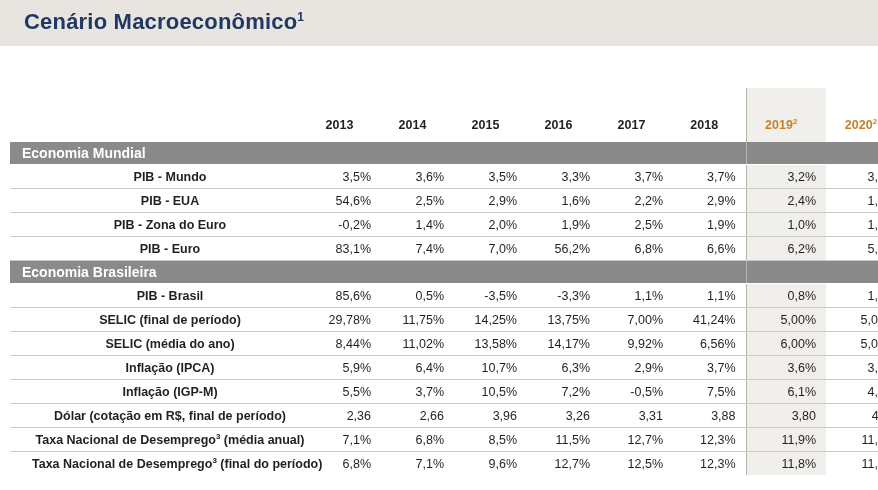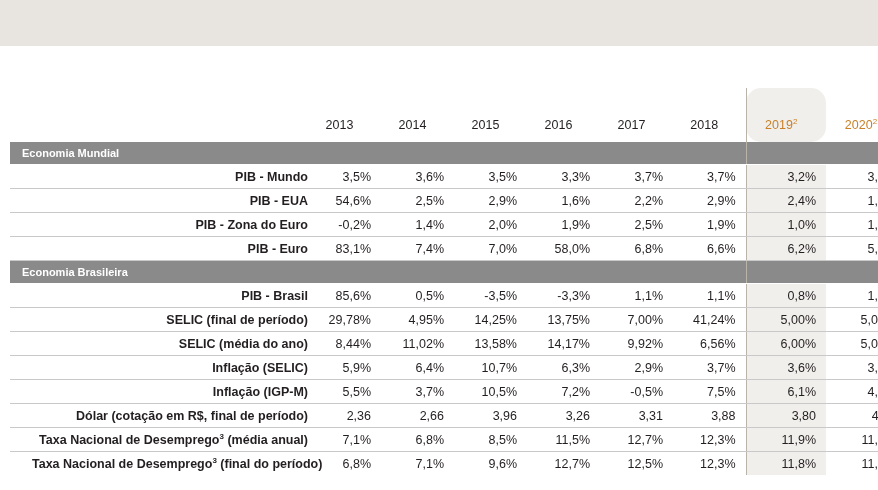--- a/index.html
+++ b/index.html
@@ -52,85 +52,87 @@
     table-layout: fixed;
     font-size: 12.5px;
     color: #231f20;
   }
   table.macro col.c-label { width: 298px; }
   table.macro col.c-yr    { width: 73px; }
   table.macro col.c-hl    { width: 80px; }
 
   thead th {
     font-size: 12.5px;
-    font-weight: normal;
+    font-weight: bold;
     color: #231f20;
     text-align: center;
     padding: 0 10px 10px 0;
     vertical-align: bottom;
     height: 44px;
     border: none;
     background: #ffffff;
   }
   thead th.lbl { background: #ffffff; }
   thead th.hl {
     color: #c8812a;
-    border-radius: 15px;
   }
   thead th sup { font-size: 8px; vertical-align: super; }
 
   
   .hl-col {
     background: #f1efec;
   }
   .hl-left { border-left: 1px solid #b9b3aa; }
 
   tr.section td {
     background: #8a8a8a;
     color: #ffffff;
     font-weight: bold;
-    font-size: 11px;
+    font-size: 14px;
     height: 22px;
     padding: 0 0 0 12px;
     border-bottom: 1px solid #ffffff;
   }
   tr.section td.hl-col {
     background: #8a8a8a;
   }
 
   tbody td {
     height: 23px;
     border-bottom: 1px solid #c9c9c9;
     padding: 0;
     font-size: 12.5px;
     color: #231f20;
   }
   tbody td.lbl {
     padding-left: 22px;
     font-weight: bold;
-    text-align: right;
+    text-align: center;
     white-space: nowrap;
   }
   tbody td.lbl .soft {
     font-weight: bold;
   }
   tbody td.lbl sup { font-size: 8px; vertical-align: super; }
   tbody td.val {
     text-align: right;
     padding-right: 10px;
     white-space: nowrap;
   }
   tbody tr.last td { border-bottom: none; }
 </style>
 </head>
 <body>
 
 <div class="page">
 
   <div class="header-band"></div>
+  <div class="page-title">
+    <span>Cenário Macroeconômico</span><sup>1</sup>
+  </div>
 
   <div class="table-wrap">
     <table class="macro">
       <colgroup>
         <col class="c-label">
         <col class="c-yr">
           <col class="c-yr">
           <col class="c-yr">
           <col class="c-yr">
           <col class="c-yr">
@@ -197,21 +199,21 @@
           <td class="val">1,9%</td>
           <td class="val hl-col hl-left">1,0%</td>
           <td class="val">1,0%</td>
         </tr>
 
         <tr>
           <td class="lbl">PIB - Euro</td>
           <td class="val">83,1%</td>
           <td class="val">7,4%</td>
           <td class="val">7,0%</td>
-          <td class="val">58,0%</td>
+          <td class="val">56,2%</td>
           <td class="val">6,8%</td>
           <td class="val">6,6%</td>
           <td class="val hl-col hl-left">6,2%</td>
           <td class="val">5,9%</td>
         </tr>
 
         <tr class="section">
           <td colspan="7">Economia Brasileira</td>
           <td class="hl-col hl-left"></td>
           <td></td>
@@ -225,21 +227,21 @@
           <td class="val">-3,3%</td>
           <td class="val">1,1%</td>
           <td class="val">1,1%</td>
           <td class="val hl-col hl-left">0,8%</td>
           <td class="val">1,7%</td>
         </tr>
 
         <tr>
           <td class="lbl"><span>SELIC</span><span class="soft"> (final de período)</span></td>
           <td class="val">29,78%</td>
-          <td class="val">4,95%</td>
+          <td class="val">11,75%</td>
           <td class="val">14,25%</td>
           <td class="val">13,75%</td>
           <td class="val">7,00%</td>
           <td class="val">41,24%</td>
           <td class="val hl-col hl-left">5,00%</td>
           <td class="val">5,00%</td>
         </tr>
 
         <tr>
           <td class="lbl"><span>SELIC</span><span class="soft"> (média do ano)</span></td>
@@ -247,21 +249,21 @@
           <td class="val">11,02%</td>
           <td class="val">13,58%</td>
           <td class="val">14,17%</td>
           <td class="val">9,92%</td>
           <td class="val">6,56%</td>
           <td class="val hl-col hl-left">6,00%</td>
           <td class="val">5,00%</td>
         </tr>
 
         <tr>
-          <td class="lbl"><span>Inflação</span><span class="soft"> (SELIC)</span></td>
+          <td class="lbl"><span>Inflação</span><span class="soft"> (IPCA)</span></td>
           <td class="val">5,9%</td>
           <td class="val">6,4%</td>
           <td class="val">10,7%</td>
           <td class="val">6,3%</td>
           <td class="val">2,9%</td>
           <td class="val">3,7%</td>
           <td class="val hl-col hl-left">3,6%</td>
           <td class="val">3,6%</td>
         </tr>
 

